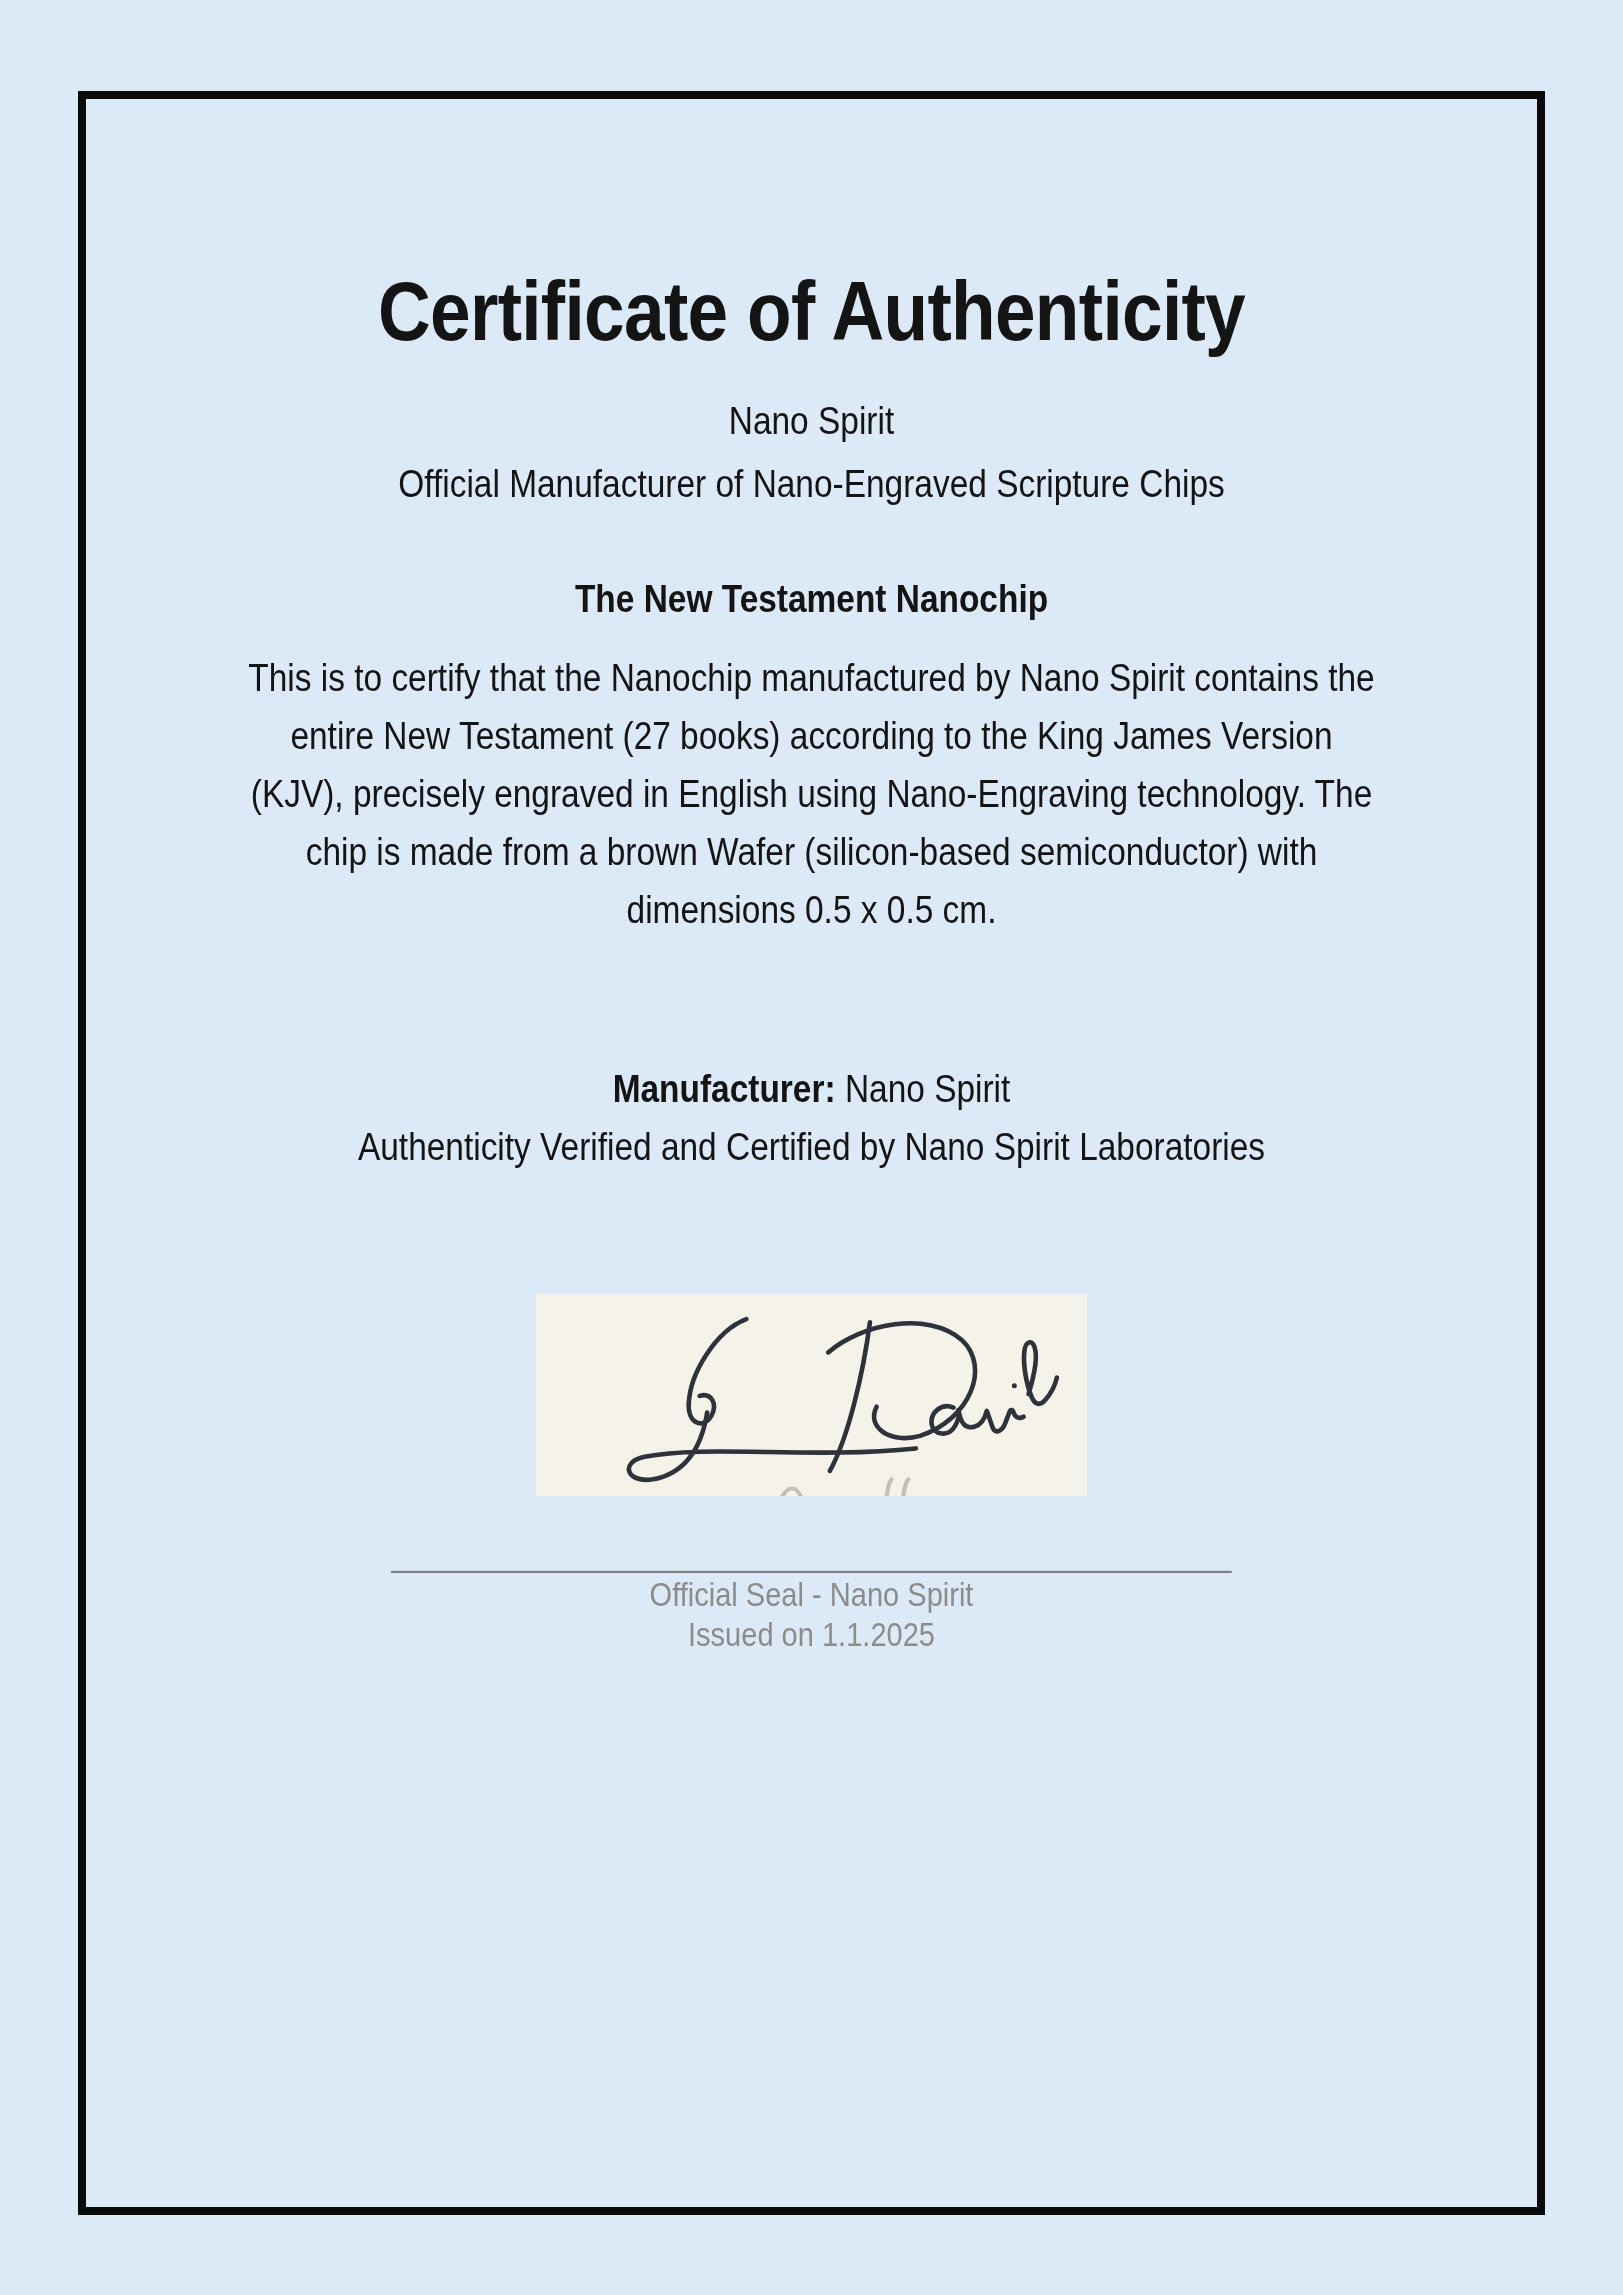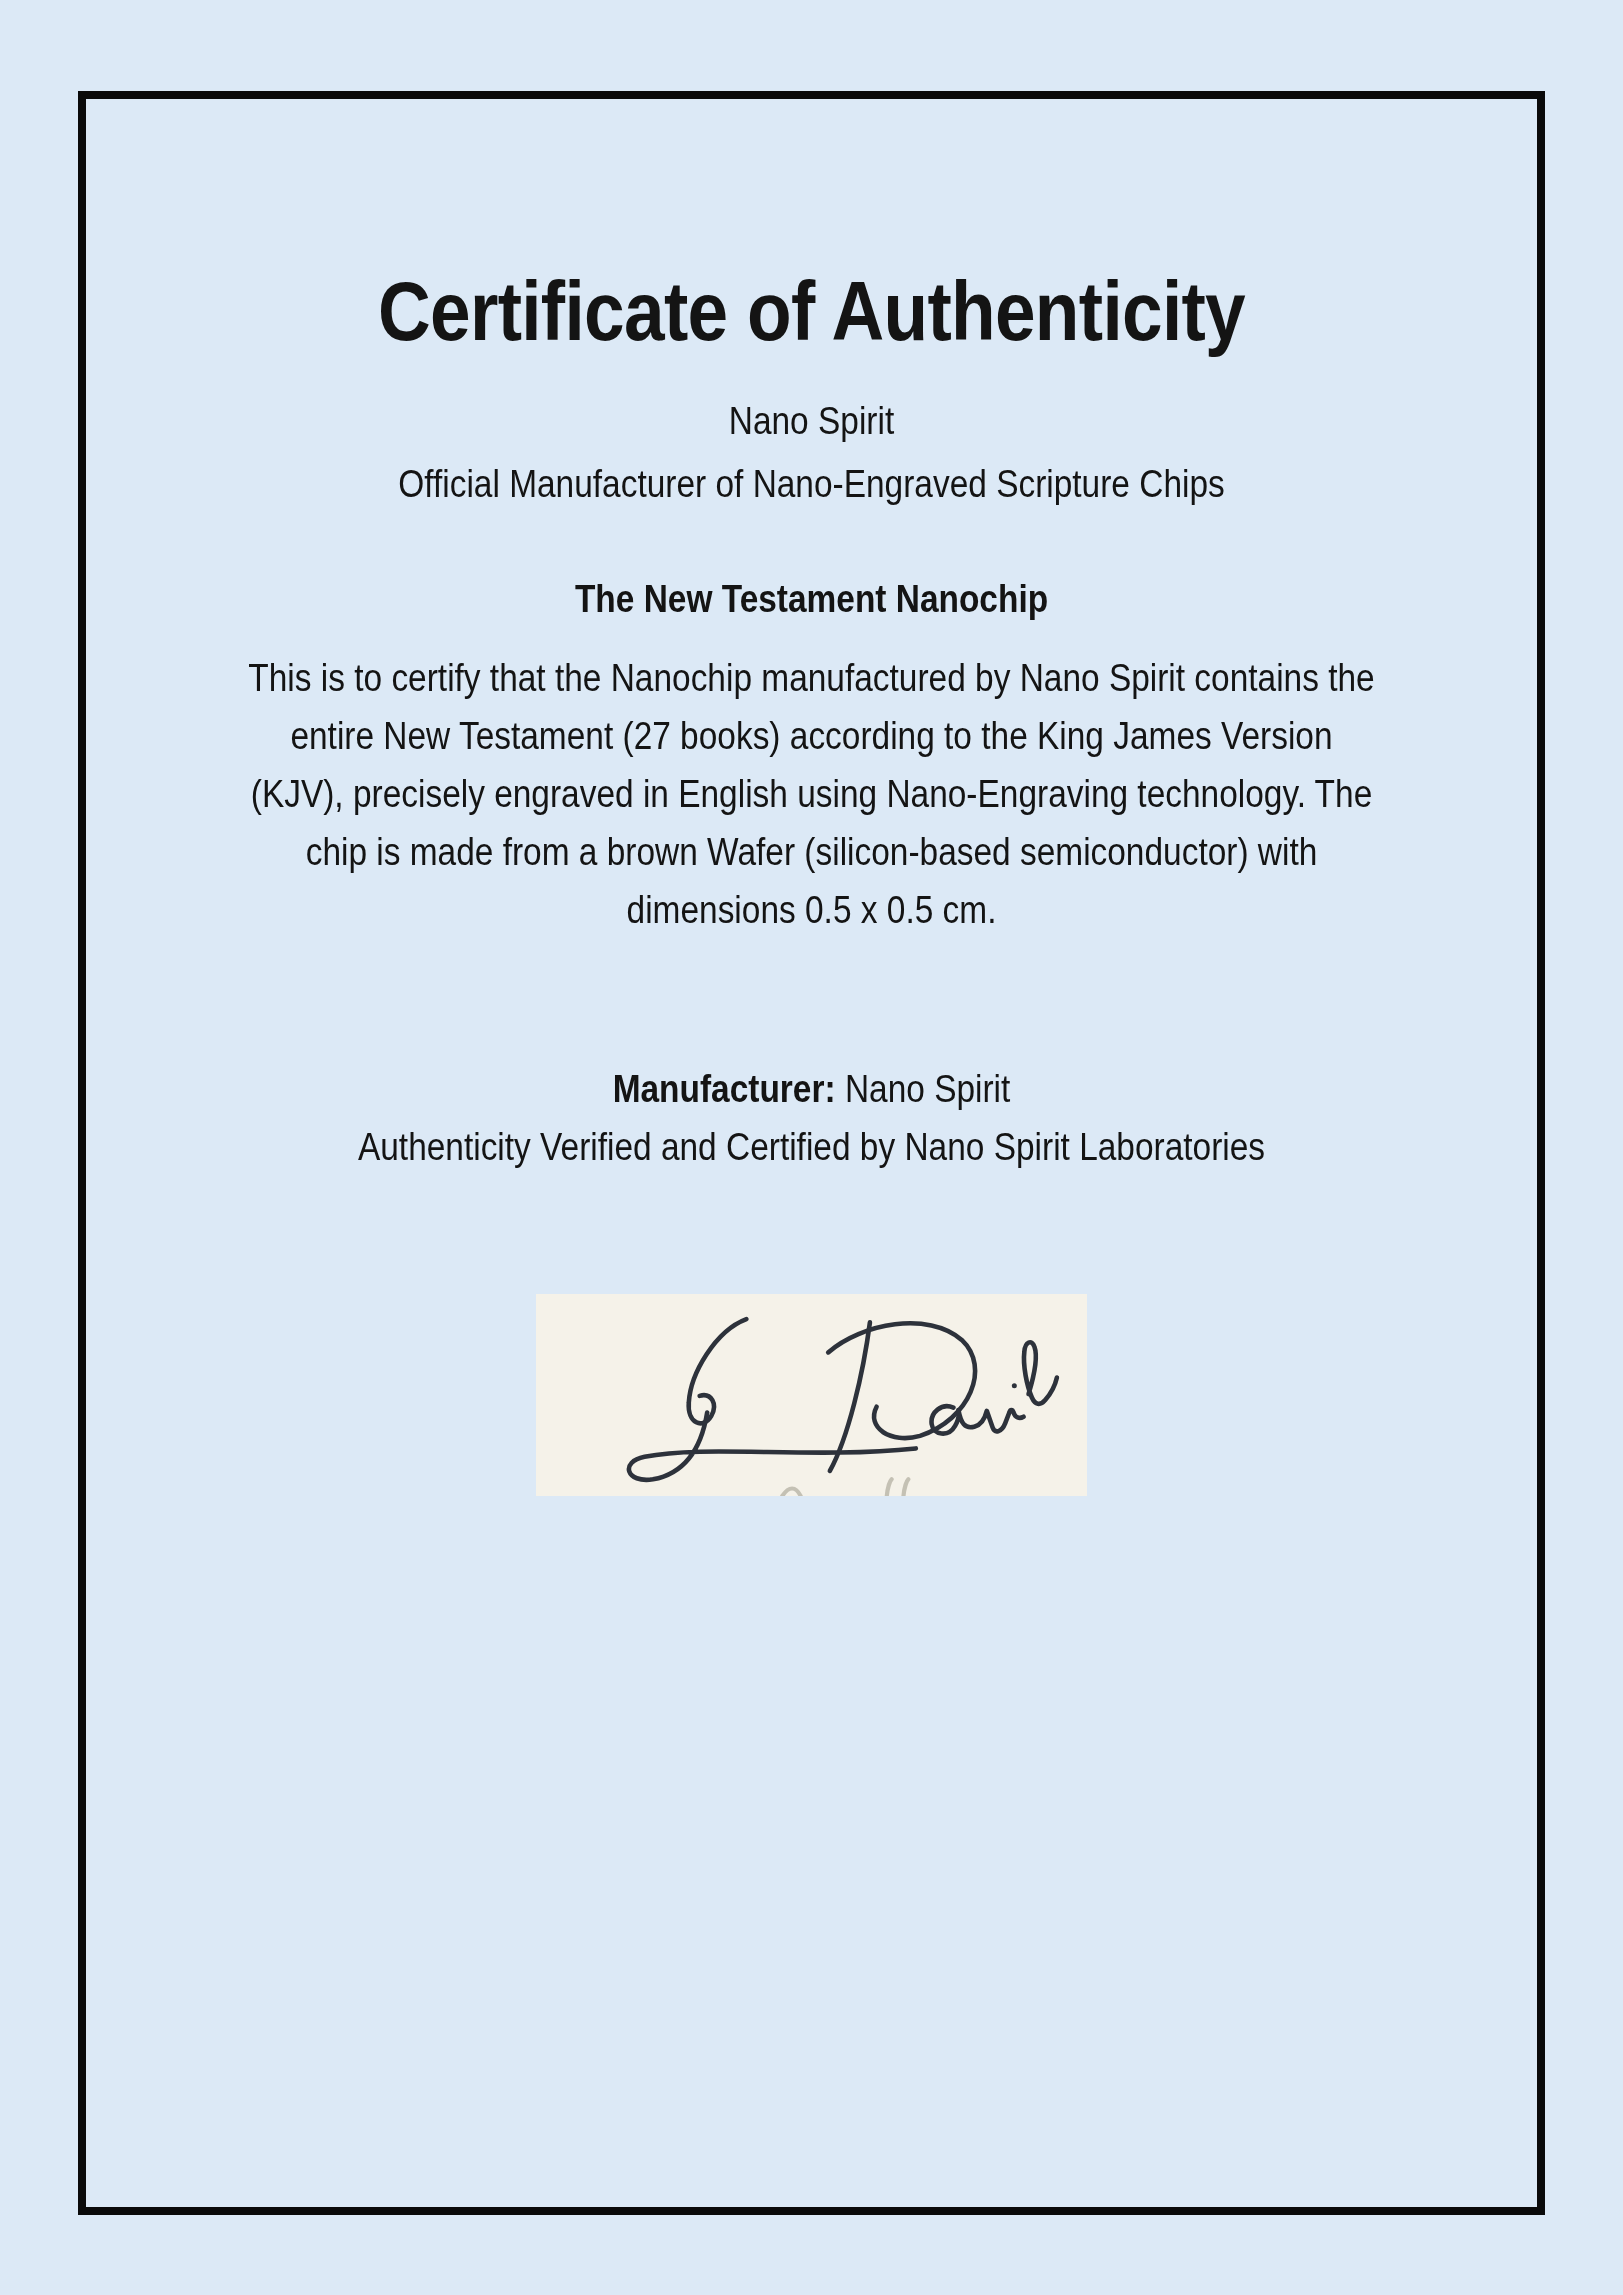--- a/index.html
+++ b/index.html
@@ -122,16 +122,21 @@
         </g>
 
         <g fill="none" stroke="#b9b5a8" stroke-width="5" stroke-linecap="round" opacity="0.8">
           <path d="M 295,242 c 8,-12 16,-12 22,0"></path>
           <path d="M 420,244 c 1,-12 4,-20 6,-22"></path>
           <path d="M 440,244 c 1,-12 4,-20 6,-22"></path>
         </g>
       </svg>
     </div>
 
+    <div class="sealblock">
+      <div class="rule cond">____________________________________________________</div>
+      <div class="sealcap cond">Official Seal - Nano Spirit</div>
+      <div class="issued cond">Issued on 1.1.2025</div>
+    </div>
 
   </div>
 </div>
 
 
 </body></html>

